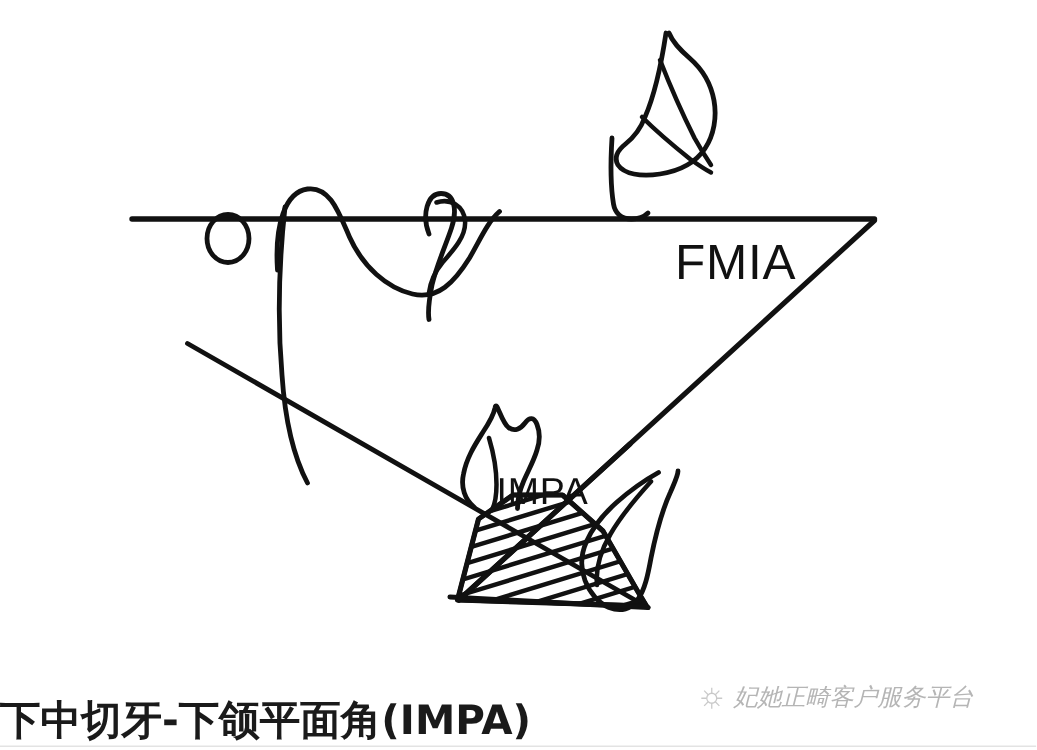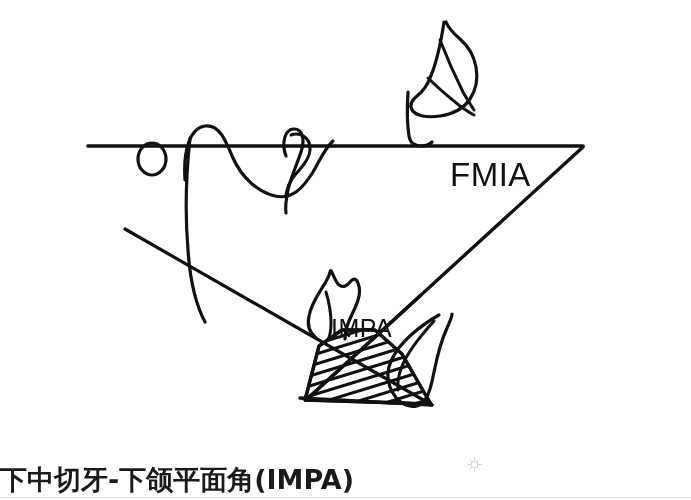--- a/index.html
+++ b/index.html
@@ -245,17 +245,18 @@
         <path d="M12 7.8 L12 3.2"></path>
         <path d="M12 16.2 L12 20.8"></path>
         <path d="M7.8 12 L3.2 12"></path>
         <path d="M16.2 12 L20.8 12"></path>
         <path d="M9 9 L5.6 5.6"></path>
         <path d="M15 9 L18.4 5.6"></path>
         <path d="M9 15 L5.6 18.4"></path>
         <path d="M15 15 L18.4 18.4"></path>
       </g>
     </svg>
+    <span class="wm-text">妃她正畸客户服务平台</span>
   </div>
 
   <div id="bottom-rule"></div>
 
 </div>
 
 </body></html>

